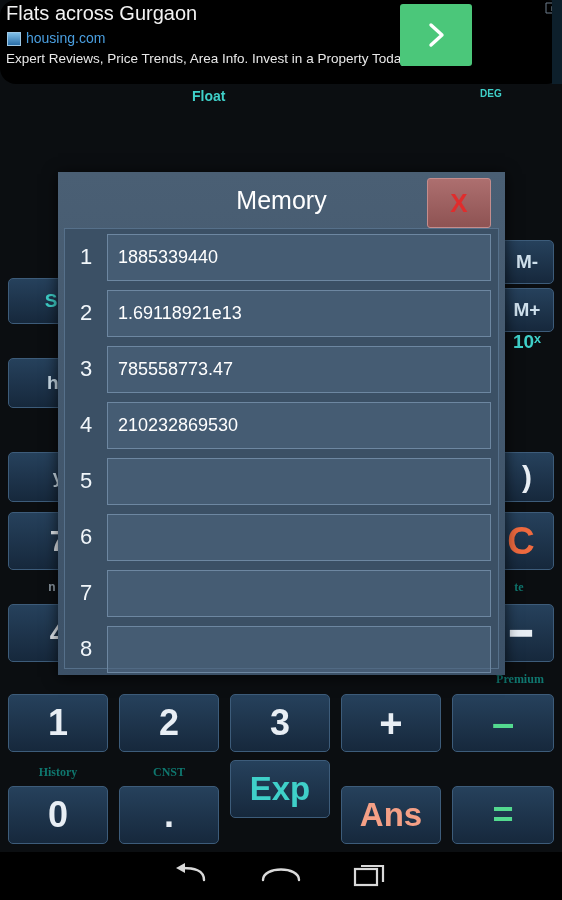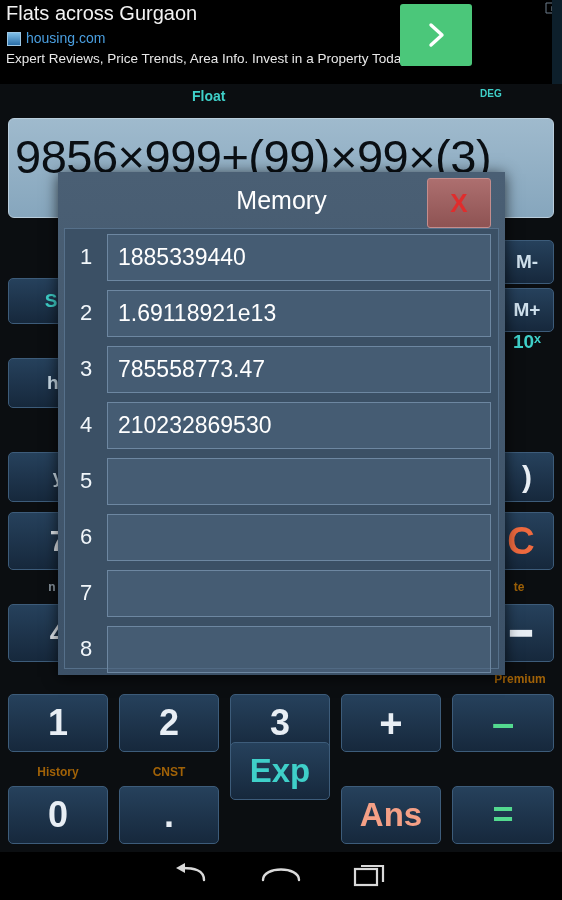--- a/index.html
+++ b/index.html
@@ -13,20 +13,21 @@
     position: relative;
     width: 562px; height: 900px;
     background: #0b0e11;
   }
 
   
   #ad {
     position: absolute; left: 0; top: 0;
     width: 562px; height: 84px;
     background: #000;
+    border-radius: 16px;
   }
   #ad-title {
     position: absolute; left: 6px; top: 2px;
     font-size: 20px; color: #f2f2f2;
     font-family: "Liberation Sans", sans-serif;
   }
   #ad-fav {
     position: absolute; left: 7px; top: 32px;
     width: 14px; height: 14px;
     background: linear-gradient(#7fbfe8, #2a6ea8);
@@ -112,21 +113,21 @@
   .key-red  { color: #ef6a3f; }
   .key-green{ color: #53d98f; }
   .key-salmon { color: #f5a086; }
 
   .toplabel {
     position: absolute;
     font-size: 12px;
     font-weight: bold;
     text-align: center;
   }
-  .toplabel.red  { color: #a16207; }
+  .toplabel.red  { color: #0f766e; font-family: Liberation Serif, serif; }
   .toplabel.grey { color: #8d99a3; }
 
   
   #memdialog {
     position: absolute;
     left: 58px; top: 172px;
     width: 447px; height: 503px;
     background: #41566b;
     border: 1px solid #5e7governed;
     box-shadow: 0 2px 14px rgba(0,0,0,.7);
@@ -173,21 +174,21 @@
   }
   .mem-val {
     flex: 1;
     height: 47px;
     margin-right: 7px;
     background: #44597040;
     background: rgba(78,102,128,.55);
     border: 1px solid #6d87a1;
     display: flex; align-items: center;
     padding-left: 10px;
-    font-size: 23px;
+    font-size: 18px;
     color: #ffffff;
   }
 
   
   #navbar {
     position: absolute; left: 0; bottom: 0;
     width: 562px; height: 48px;
     background: #000;
   }
   .nav-btn { position: absolute; top: 10px; }
@@ -216,23 +217,20 @@
       </svg>
     </div>
     <div id="ad-close-bar"></div>
   </div>
 
   <div id="status-bar">
     <div id="status-float">Float</div>
     <div id="status-deg">DEG</div>
   </div>
 
-  <div id="display">
-    <div id="display-text">9856×999+(99)×99×(3)</div>
-  </div>
 
   <div class="key" style="left:8px; top:278px; width:100px; height:46px;">
     <span class="key-small key-teal">SH</span>
   </div>
   <div class="key" style="left:500px; top:240px; width:54px; height:44px;">
     <span class="key-small">M-</span>
   </div>
   <div class="key" style="left:500px; top:288px; width:54px; height:44px;">
     <span class="key-small">M+</span>
   </div>
@@ -288,21 +286,21 @@
   <div class="toplabel red" style="left:8px; top:765px; width:100px;">History</div>
   <div class="toplabel red" style="left:119px; top:765px; width:100px;">CNST</div>
   <div class="toplabel red" style="left:452px; top:765px; width:102px;margin-top:32px;">Menu</div>
 
   <div class="key" style="left:8px; top:786px; width:100px; height:58px;">
     <span class="key-label" style="font-size:36px;">0</span>
   </div>
   <div class="key" style="left:119px; top:786px; width:100px; height:58px;">
     <span class="key-label" style="font-size:36px;">.</span>
   </div>
-  <div class="key" style="left:230px; top:742px; width:100px; height:58px;">
+  <div class="key" style="left:230px; top:760px; width:100px; height:58px;">
     <span class="key-label key-teal" style="font-size:33px;">Exp</span>
   </div>
   <div class="key" style="left:341px; top:786px; width:100px; height:58px;">
     <span class="key-label key-salmon" style="font-size:33px;">Ans</span>
   </div>
   <div class="key" style="left:452px; top:786px; width:102px; height:58px;">
     <span class="key-label key-green" style="font-size:36px;">=</span>
   </div>
 
   <div id="memdialog">

